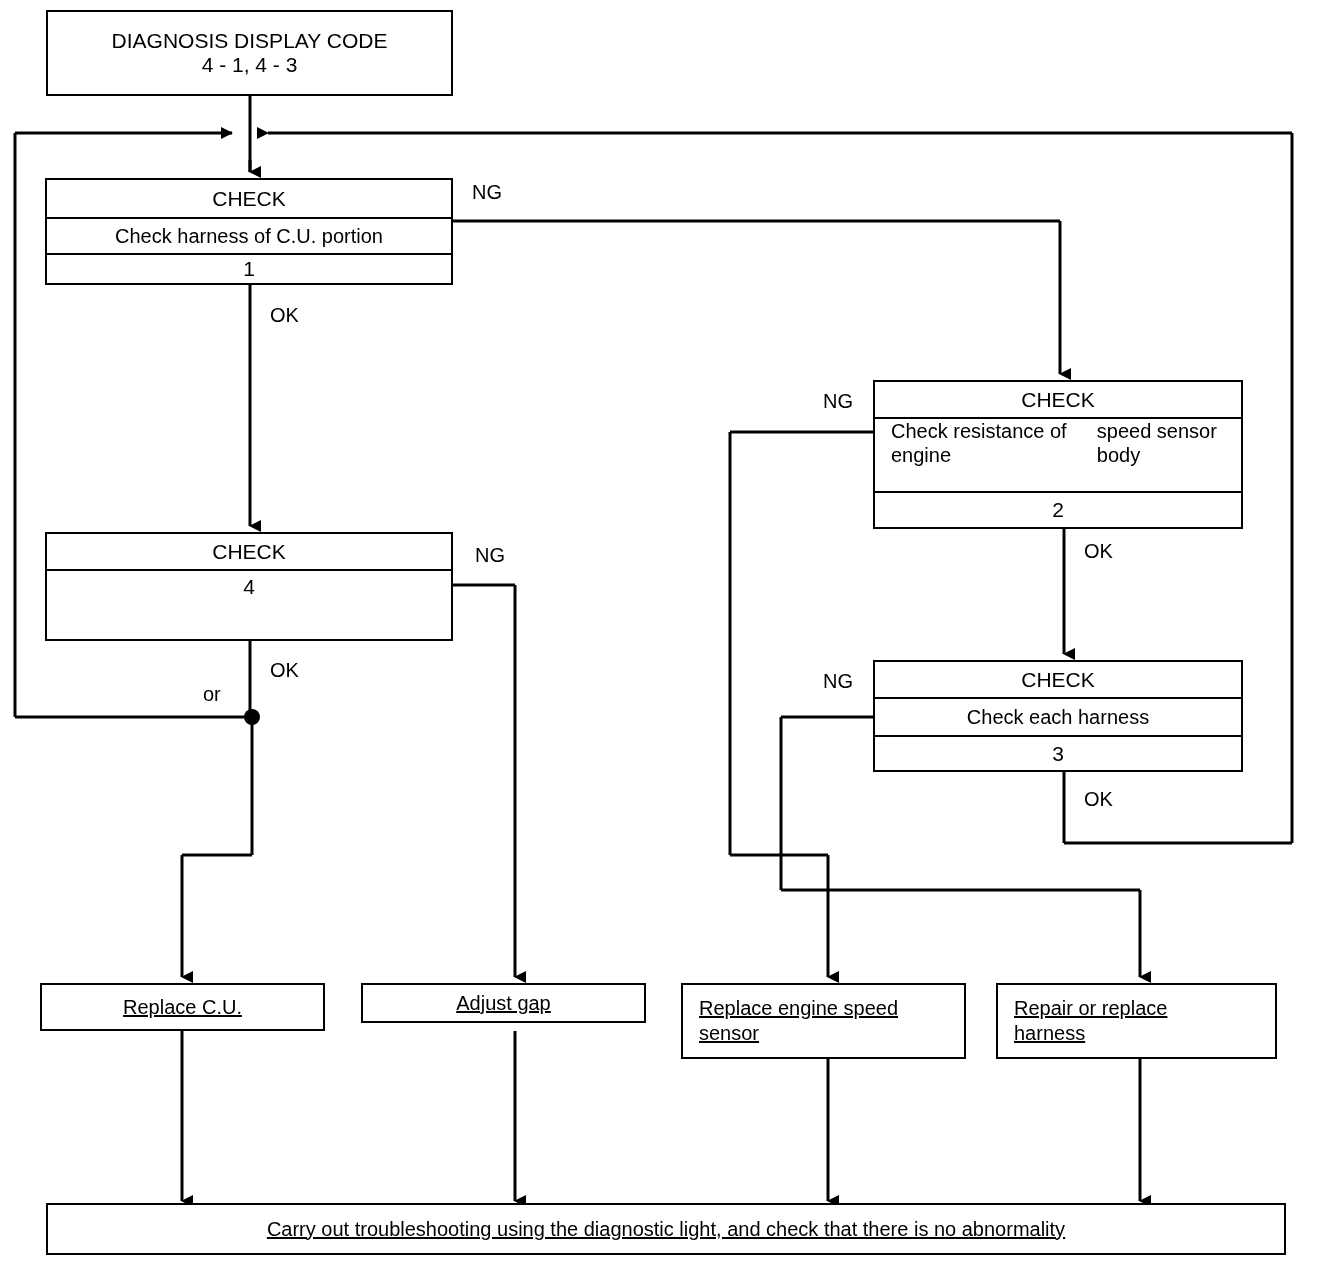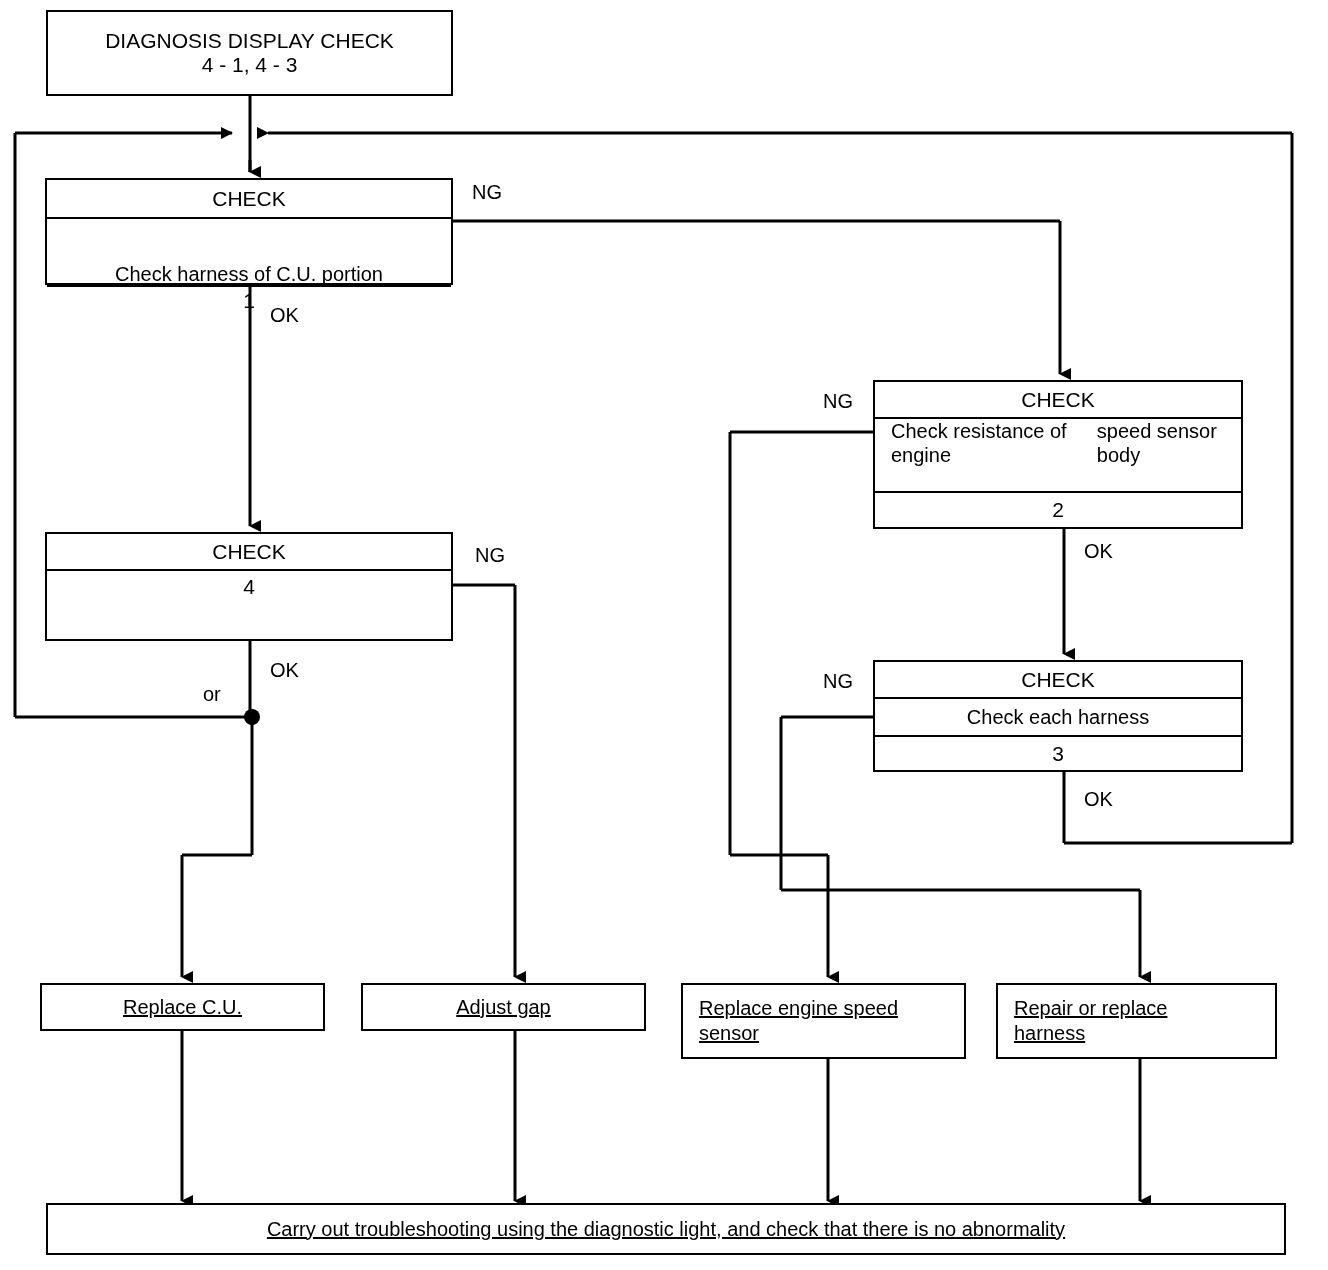--- a/index.html
+++ b/index.html
@@ -161,27 +161,27 @@
       <path d="M182,1031 L182,1201" marker-end="url(#arrowDown)"></path>
       <path d="M515,1031 L515,1201" marker-end="url(#arrowDown)"></path>
       <path d="M828,1059 L828,1201" marker-end="url(#arrowDown)"></path>
       <path d="M1140,1059 L1140,1201" marker-end="url(#arrowDown)"></path>
     </g>
 
     <circle cx="252" cy="717" r="8" fill="#000"></circle>
   </svg>
 
   <div class="box box-title" style="left:46px; top:10px; width:407px; height:86px; flex-direction:column;">
-    <span class="hdr-line1">DIAGNOSIS DISPLAY CHECK</span>
+    <span class="hdr-line1">DIAGNOSIS DISPLAY CODE</span>
     <span class="hdr-line2">4 - 1, 4 - 3</span>
   </div>
 
   <div class="box" style="left:45px; top:178px; width:408px; height:107px;">
     <div class="row-head" style="height:39px;">CHECK</div>
-    <div class="row-body center" style="height:24px;margin-top:44px;">Check harness of C.U. portion</div>
+    <div class="row-body center" style="height:36px;">Check harness of C.U. portion</div>
     <div class="row-num" style="height:28px;">1</div>
   </div>
 
   <div class="box" style="left:45px; top:532px; width:408px; height:109px;">
     <div class="row-head" style="height:37px;">CHECK</div>
     <div class="row-num" style="height:32px;">4</div>
   </div>
 
   <div class="box" style="left:873px; top:380px; width:370px; height:149px;">
     <div class="row-head" style="height:37px;">CHECK</div>
@@ -193,21 +193,21 @@
   </div>
 
   <div class="box" style="left:873px; top:660px; width:370px; height:112px;">
     <div class="row-head" style="height:37px;">CHECK</div>
     <div class="row-body center" style="height:38px;">Check each harness</div>
     <div class="row-num" style="height:33px;">3</div>
   </div>
 
   <div class="box action-box center" style="left:40px; top:983px; width:285px; height:48px;">Replace C.U.</div>
 
-  <div class="box action-box center" style="left:361px; top:983px; width:285px; height:48px;">Adjust gap</div>
+  <div class="box action-box center" style="left:361px; top:983px; width:285px; height:40px;">Adjust gap</div>
 
   <div class="box action-box left" style="left:681px; top:983px; width:285px; height:76px; flex-direction:column; align-items:flex-start; justify-content:center;">
     <span>Replace engine speed</span>
     <span>sensor</span>
   </div>
 
   <div class="box action-box left" style="left:996px; top:983px; width:281px; height:76px; flex-direction:column; align-items:flex-start; justify-content:center;">
     <span>Repair or replace</span>
     <span>harness</span>
   </div>

